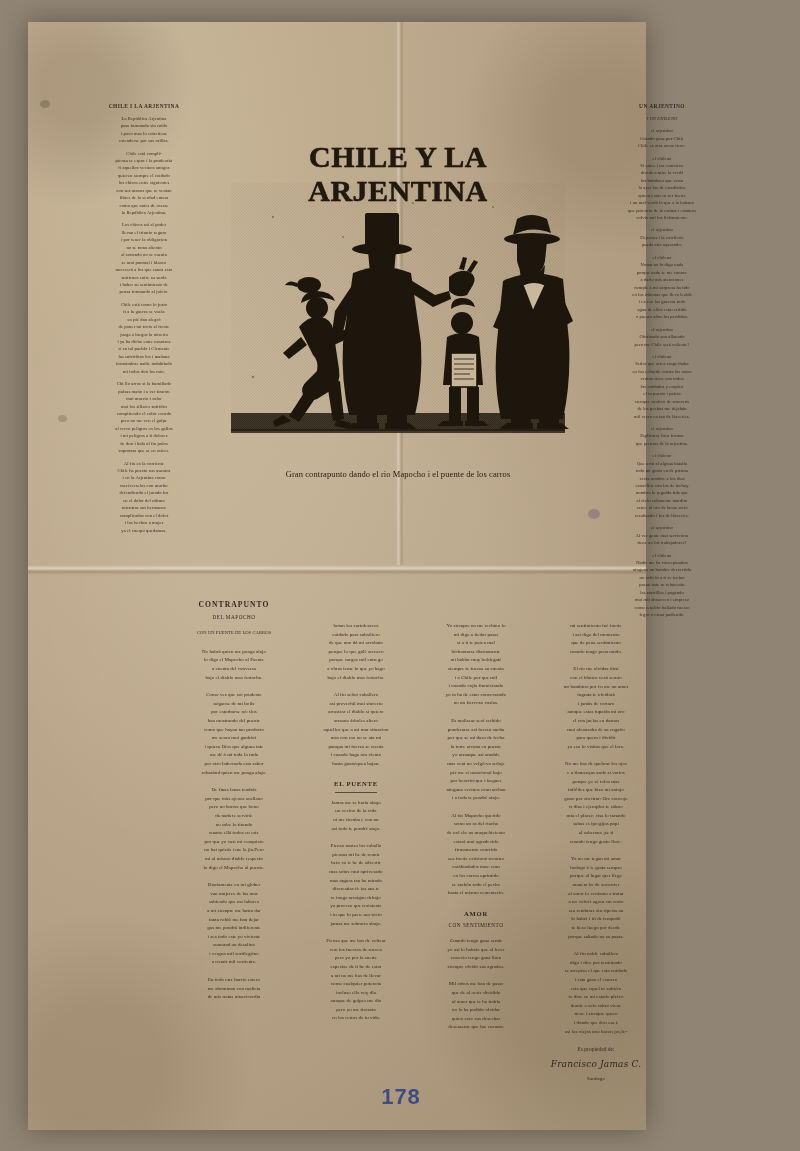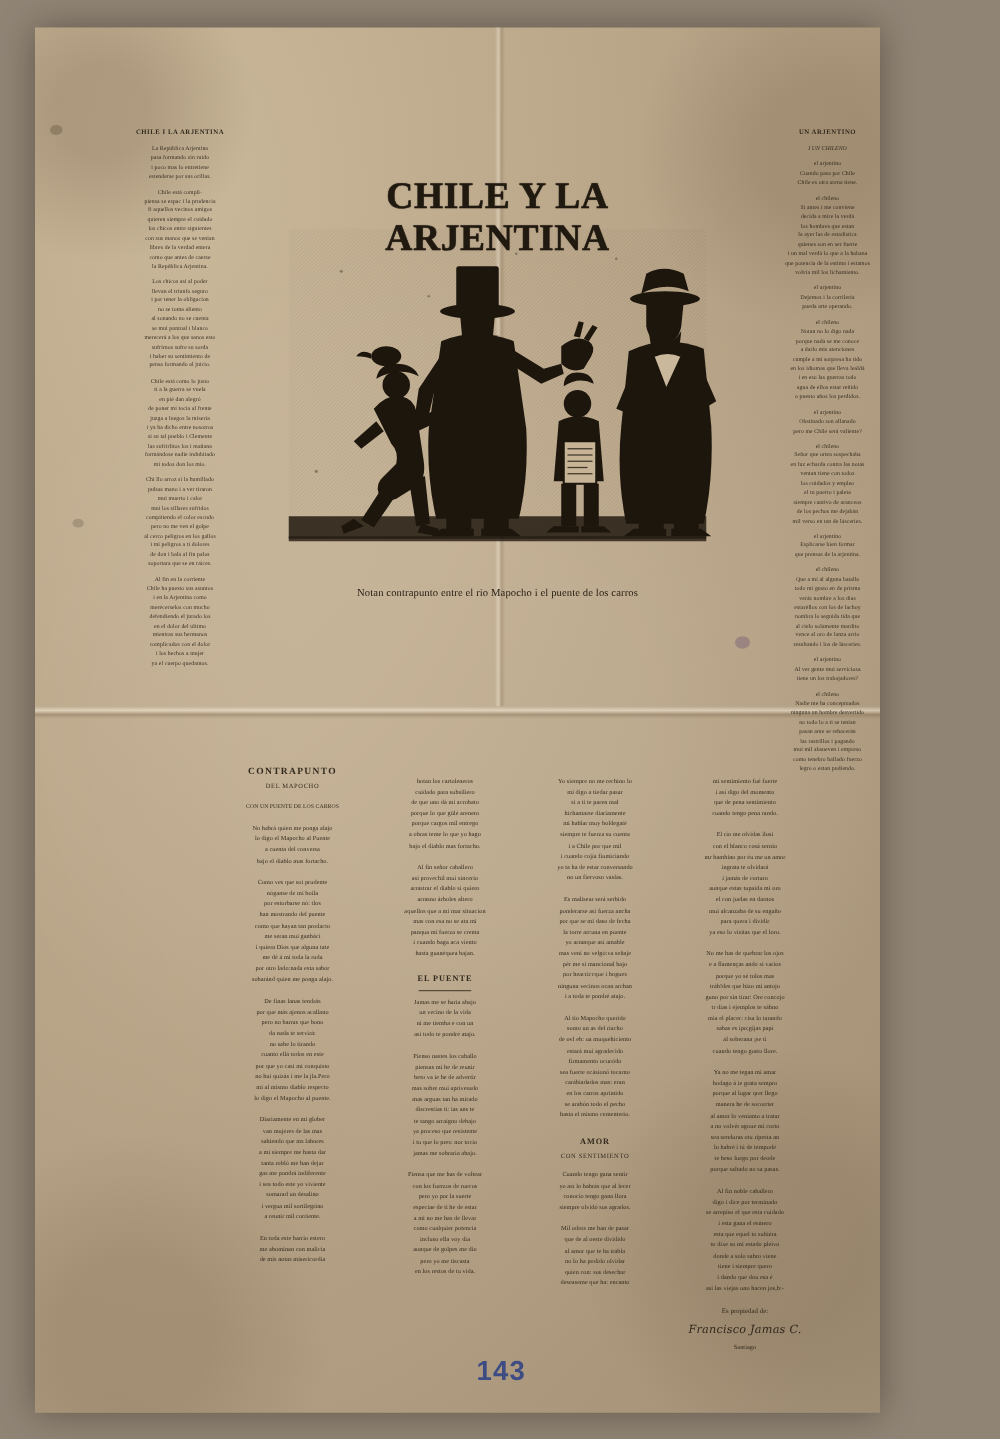--- a/index.html
+++ b/index.html
@@ -12,21 +12,21 @@
     height: 1151px;
     overflow: hidden;
     font-family: "Liberation Serif", serif;
   }
 
   
   #sheet {
     position: absolute;
     left: 28px;
     top: 22px;
-    width: 676px;
+    width: 618px;
     height: 1108px;
     background:
       radial-gradient(ellipse at 20% 12%, #c9b79a 0%, #bda98c 35%, #b09c80 70%, #a08e74 100%);
     box-shadow: 0 0 26px rgba(40,30,20,0.45);
   }
   
   #sheet::before {
     content: "";
     position: absolute;
     inset: 0;
@@ -440,23 +440,23 @@
         <circle cx="60" cy="40" r="1.2"></circle>
           <circle cx="200" cy="26" r="1"></circle>
         <circle cx="330" cy="180" r="1"></circle>
           <circle cx="40" cy="200" r="1.3"></circle>
         <circle cx="280" cy="30" r="1"></circle>
           <circle cx="130" cy="60" r="1"></circle>
       </g>
     </svg>
   </div>
 
-  <div id="caption">Notan contrapunto entre el rio Mapocho i el puente de los carros</div>
-
-  <div class="bodycol" style="left:150px; top:588px; width:112px;">
+  <div id="caption">Gran contrapunto dando el rio Mapocho i el puente de los carros</div>
+
+  <div class="bodycol" style="left:150px; top:576px; width:112px;">
     <div class="hd">CONTRAPUNTO</div>
     <div class="hd2">DEL MAPOCHO</div>
     <p style="font-size: 4.6px; margin-bottom: 11px; white-space: pre-line;">CON UN PUENTE DE LOS CARROS</p>
     <p style="white-space: pre-line;">No habrá quien me ponga alajo
 lo digo el Mapocho al Puente
 a cuenta del conversa
 bajo el diablo mas fortacho.</p>
     <p style="white-space: pre-line;">Como ves que soi prudente
 nóganse de mi boila
 por estorbarse nó: tlos
@@ -625,15 +625,15 @@
 to dixe so mi estado pleivo
 donde a solo sabro viene
 tiene i siempre quero
 i dando que dou esa é
 asi las viejas uno hacen jos,b:-</p>
     <div class="signoff">Es propiedad de:</div>
     <div class="signature">Francisco Jamas C.</div>
     <div class="city">Santiago</div>
   </div>
 
-  <div id="pencil">143</div>
+  <div id="pencil">178</div>
 
 </div>
 
 </body></html>

